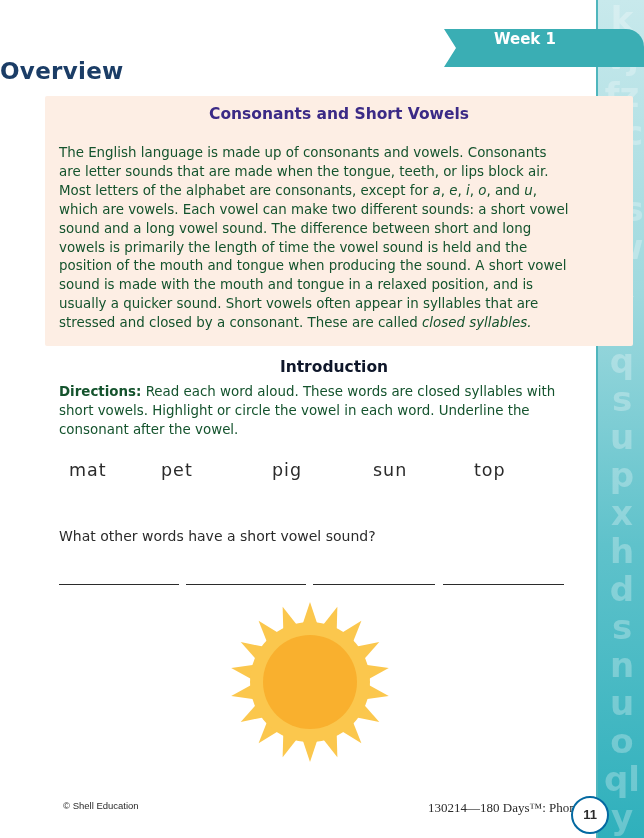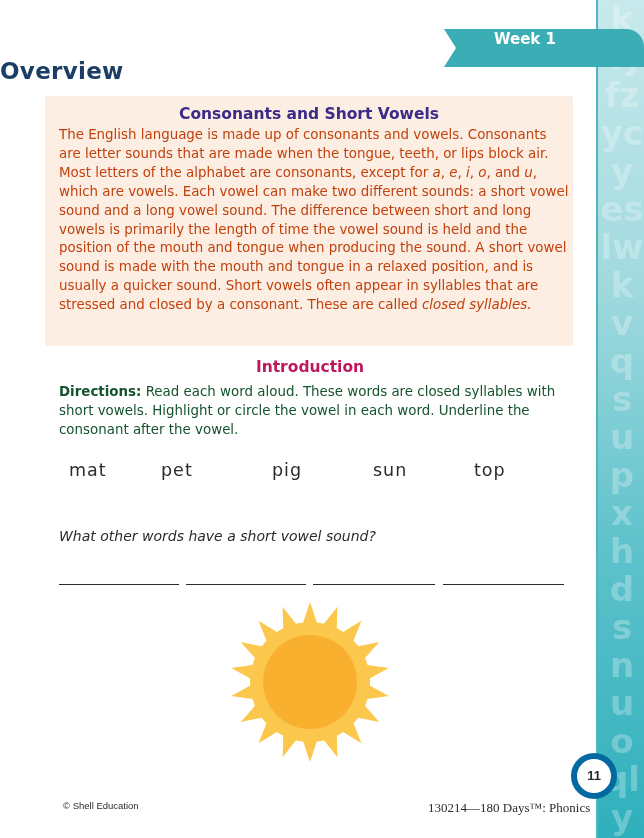--- a/index.html
+++ b/index.html
@@ -34,72 +34,72 @@
     position: absolute; left: 50px; top: 1px;
     color: #ffffff; font-weight: bold; font-size: 15px;
     font-family: "DejaVu Sans", sans-serif;
   }
   .page-title {
     position: absolute; top: 58px; left: 0; width: 620px; text-align: left;
     font-family: "DejaVu Sans", sans-serif; font-weight: bold;
     font-size: 23px; color: #1b3d66; letter-spacing: 0.3px;
   }
   .overview-box {
-    position: absolute; top: 96px; left: 45px; width: 528px; height: 250px;
+    position: absolute; top: 96px; left: 45px; width: 588px; height: 250px;
     background: #fdeee4; border-radius: 2px;
   }
   .box-heading {
     text-align: center; margin-top: 9px;
     font-family: "DejaVu Sans", sans-serif; font-weight: bold;
     font-size: 15.5px; color: #3b2a86;
   }
   .box-body {
-    margin: 3px 0 0 14px; width: 512px;
+    margin: 21px 0 0 14px; width: 512px;
     font-family: "DejaVu Sans", sans-serif;
-    font-size: 13.4px; line-height: 18.9px; color: #c2410c;
+    font-size: 13.4px; line-height: 18.9px; color: #14532d;
   }
   .box-body i { font-style: italic; }
   .section-heading {
     position: absolute; top: 358px; left: 0; width: 620px; text-align: center;
     font-family: "DejaVu Sans", sans-serif; font-weight: bold;
-    font-size: 15.5px; color: #be185d;
+    font-size: 15.5px; color: #0f172a; padding-left: 24px;
   }
   .directions {
     position: absolute; top: 383px; left: 59px; width: 512px;
     font-size: 13.4px; line-height: 18.9px; color: #14532d;
   }
   .directions b { font-weight: bold; }
   .word-row {
     position: absolute; top: 460px; left: 59px; width: 508px; height: 24px;
   }
   .word-row .word {
     position: absolute; top: 0; width: 80px; 
     font-size: 17.5px; letter-spacing: 1px; color: #2b2b2b;
   }
   .question {
     position: absolute; top: 528px; left: 59px;
-    font-size: 14px; color: #2b2b2b; font-style: italic;
+    font-size: 14px; color: #2b2b2b;
   }
   .answer-line {
     position: absolute; top: 584px; height: 0; border-top: 1px solid #2b2b2b;
   }
   .sun {
     position: absolute; top: 600px; left: 228px; width: 164px; height: 164px;
   }
   .footer-left {
     position: absolute; top: 800px; left: 63px;
     font-family: "Liberation Sans", sans-serif; font-size: 9.5px; color: #2b2b2b;
   }
   .footer-right {
     position: absolute; top: 800px; left: 428px;
     font-family: Liberation Serif, serif; font-size: 13px; color: #2b2b2b;
   }
   .page-num {
-    position: absolute; top: 753px; left: 571px; width: 34px; height: 34px;
-    border: 6px solid #0369a1; border-radius: 50%; background: #ffffff;
+    position: absolute; top: 796px; left: 571px; width: 34px; height: 34px;
+    border: 2px solid #0369a1; border-radius: 50%; background: #ffffff;
     text-align: center; line-height: 34px;
     font-family: "Liberation Sans", sans-serif; font-weight: bold; font-size: 13px; color: #2b2b2b;
   }
 </style>
 </head>
 <body>
 
 <div class="side-strip">
   <div class="edge"></div>
   <div class="letters">kvjfzycyeslwkvqsupxhdsnuoqlyxmdnt</div>

